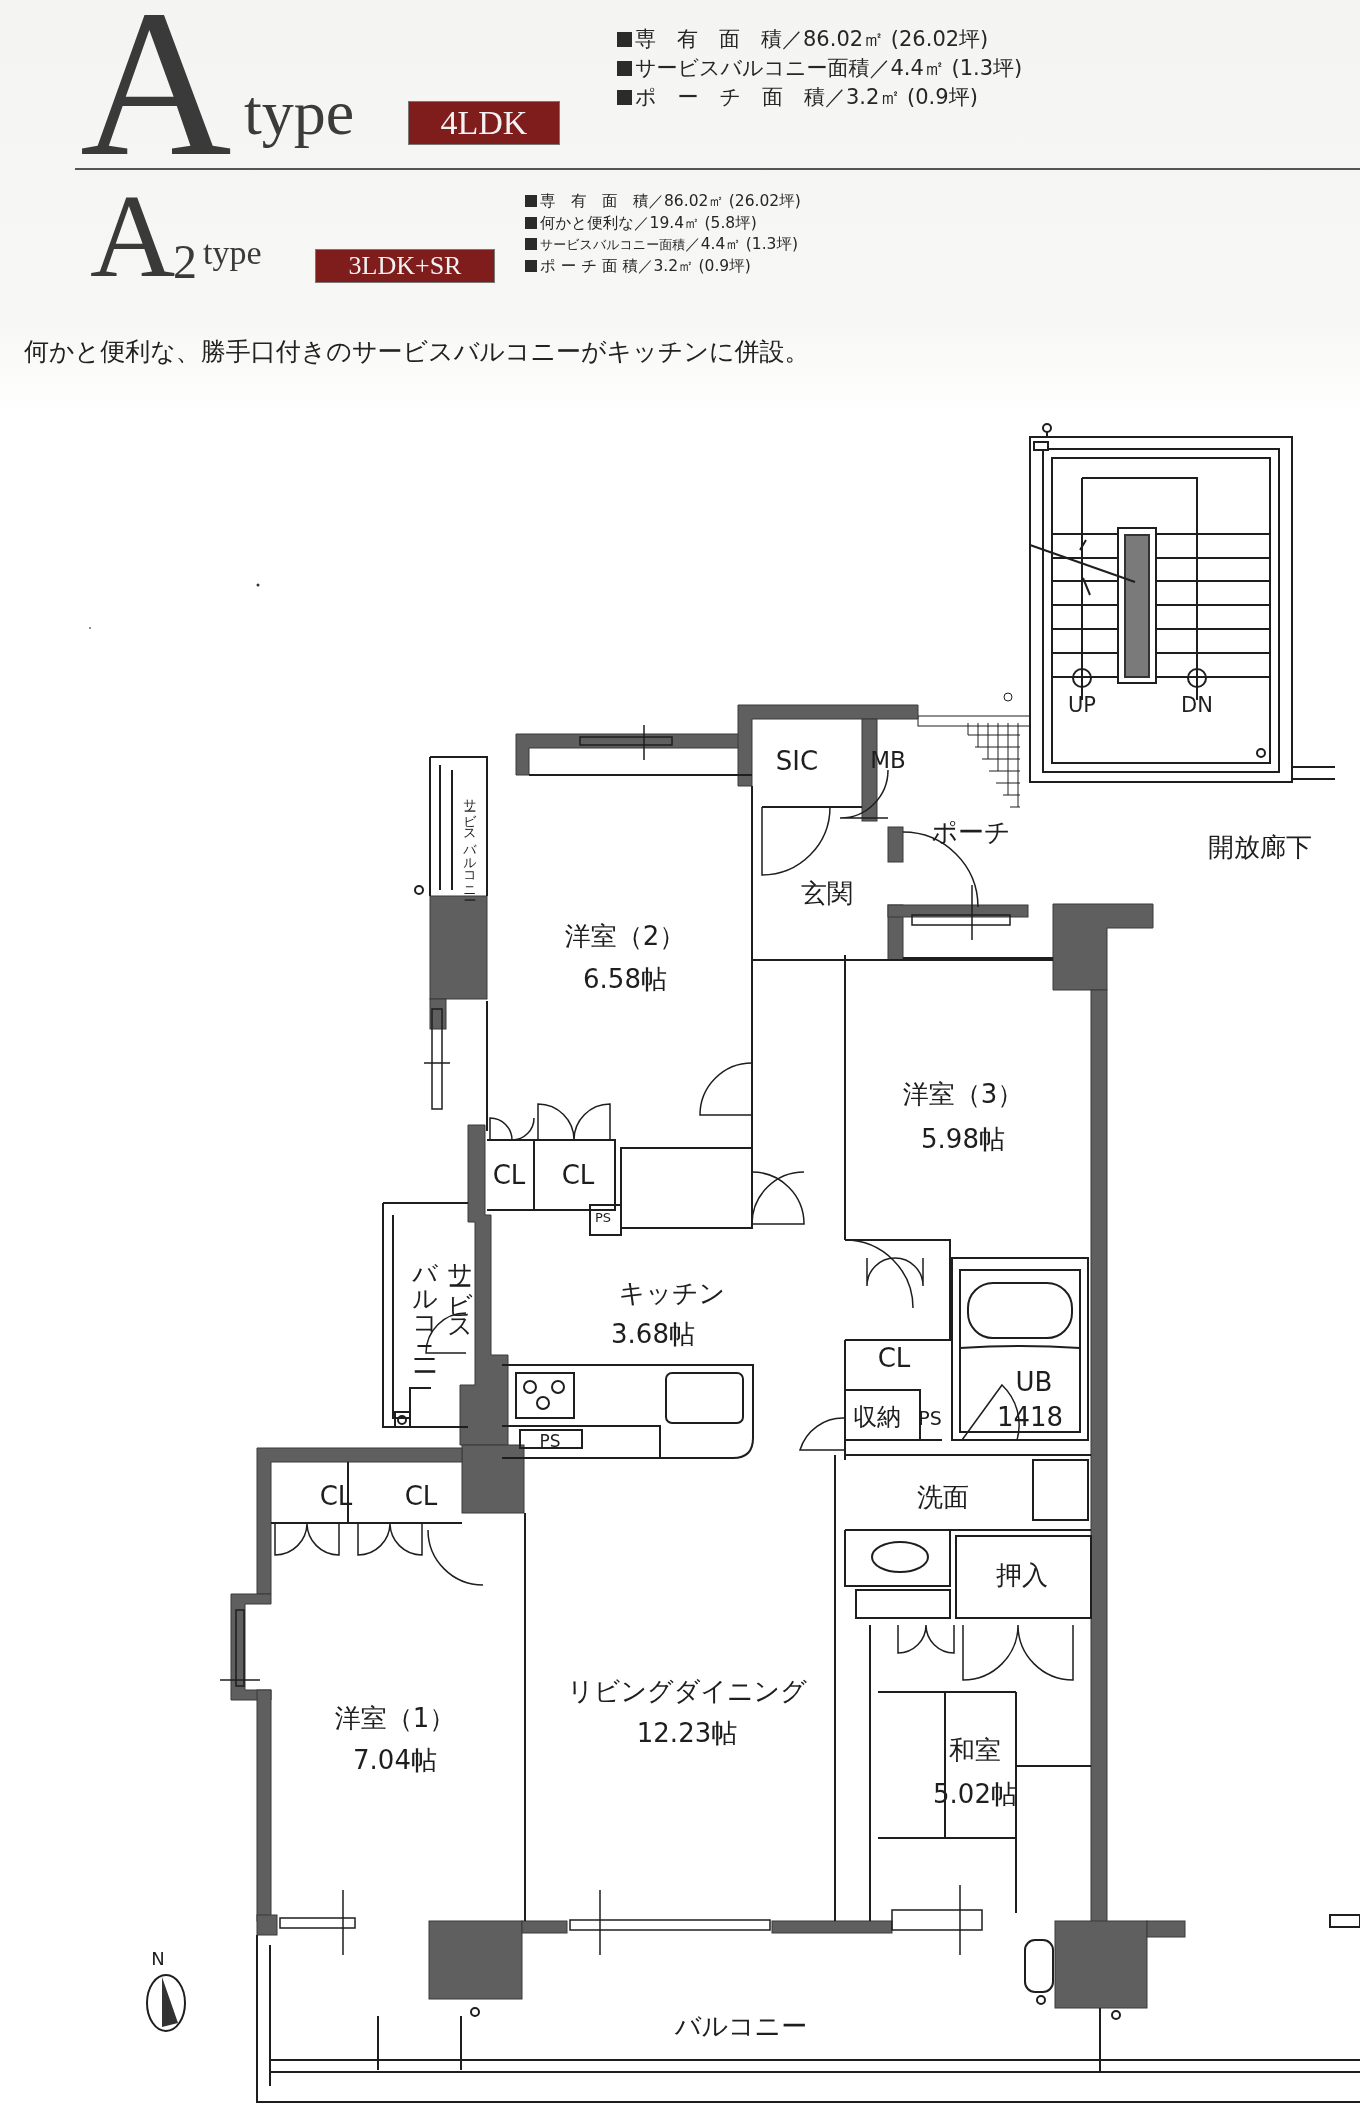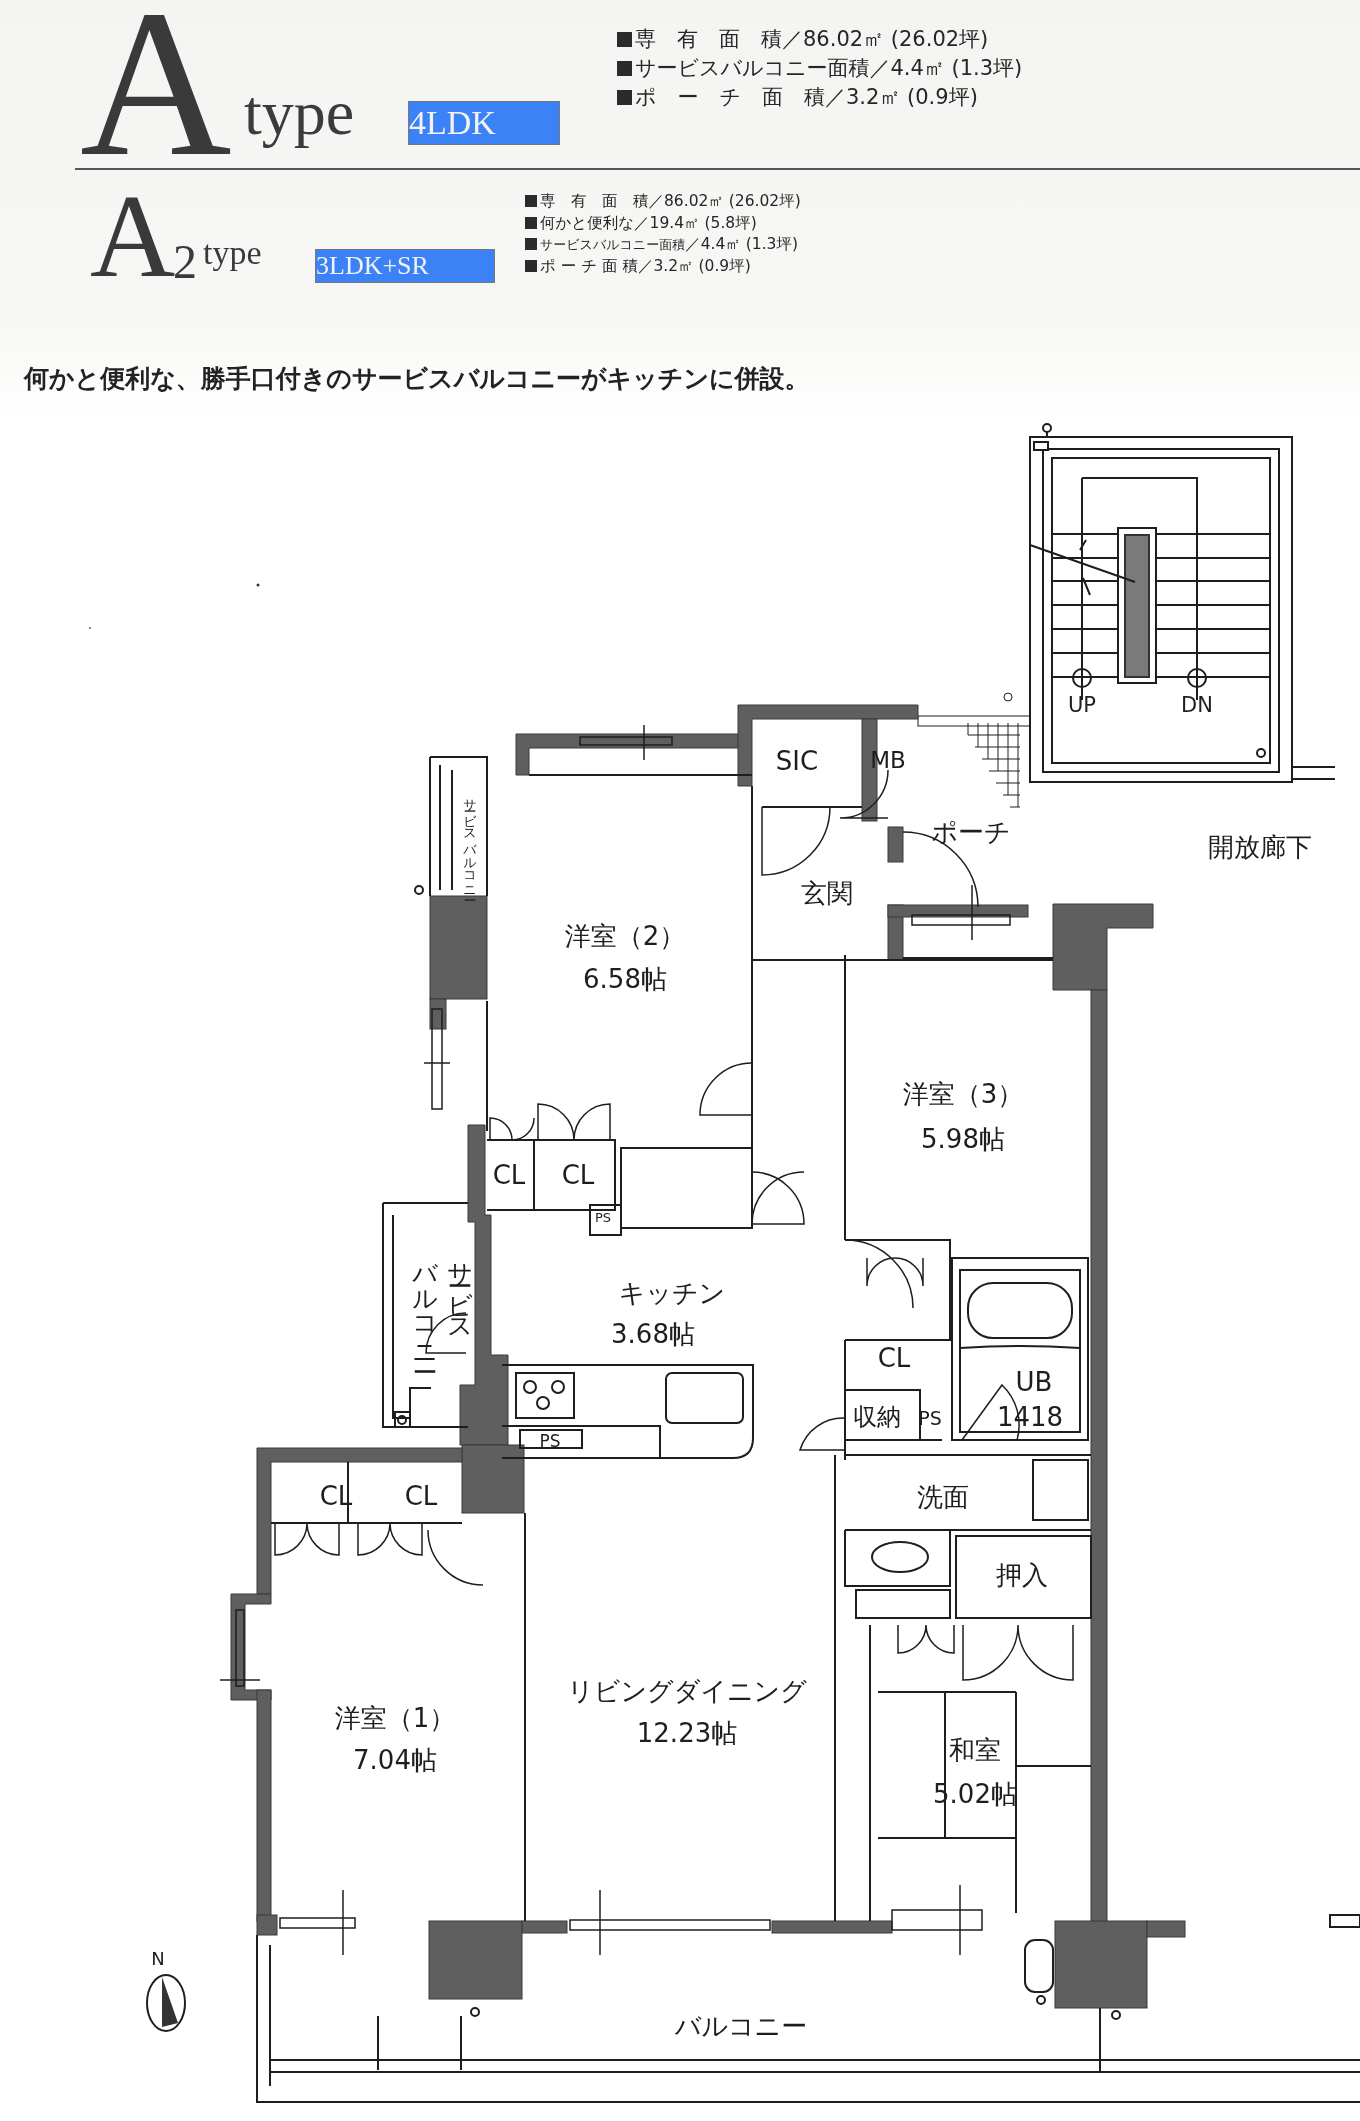--- a/index.html
+++ b/index.html
@@ -3,21 +3,21 @@
 <meta charset="utf-8">
 <style>
   html,body{margin:0;padding:0;background:#ffffff;}
   body{width:1360px;height:2121px;position:relative;overflow:hidden;
        font-family:"DejaVu Sans","Liberation Sans",sans-serif;color:#2a2a2a;
        background:linear-gradient(180deg,#f4f4f2 0px,#f7f7f5 320px,#ffffff 420px);}
   .abs{position:absolute;}
   .serif{font-family:"Liberation Serif","DejaVu Serif",serif;}
   .bigA{font-size:210px;line-height:1;color:#3a3a3a;letter-spacing:-4px;}
   .typeword{font-size:64px;color:#3b3b3b;}
-  .badge{background:#3b82f6;color:#f2f2f2;font-family:"Liberation Serif","DejaVu Serif",serif;
+  .badge{background:#7f1d1d;color:#f2f2f2;text-align:center;font-family:"Liberation Serif","DejaVu Serif",serif;
          border:1px solid #777;}
   .spec{font-size:21px;line-height:29px;color:#262626;white-space:nowrap;}
   .spec .sq{display:inline-block;width:15px;height:15px;background:#2b2b2b;margin-right:3px;vertical-align:-1px;}
   .spec2{font-size:15.5px;line-height:21.5px;color:#262626;white-space:nowrap;}
   .spec2 .sq{display:inline-block;width:12px;height:12px;background:#2b2b2b;margin-right:3px;vertical-align:-1px;}
   .desc{font-size:25px;line-height:41px;color:#222;white-space:nowrap;}
   .divider{height:2px;background:#555;}
   svg text{font-family:"DejaVu Sans","Liberation Sans",sans-serif;fill:#1e1e1e;}
 </style>
 </head>
@@ -40,21 +40,21 @@
 <div class="abs serif" style="left:203px;top:236px;font-size:34px;line-height:1;color:#3a3a3a;">type</div>
 <div class="abs badge" style="left:315px;top:249px;width:178px;height:32px;font-size:26px;line-height:32px;">3LDK+SR</div>
 
 <div class="abs spec2" style="left:525px;top:191px;">
   <div><span class="sq"></span><span>専　有　面　積</span><span>／86.02㎡ (26.02坪)</span></div>
   <div><span class="sq"></span><span>何かと便利な</span><span>／19.4㎡ (5.8坪)</span></div>
   <div><span class="sq"></span><span style="font-size:13px">サービスバルコニー面積</span><span>／4.4㎡ (1.3坪)</span></div>
   <div><span class="sq"></span><span>ポ ー チ 面 積</span><span>／3.2㎡ (0.9坪)</span></div>
 </div>
 
-<div class="abs desc" style="left:24px;top:358px;font-weight:bold;">
+<div class="abs desc" style="left:24px;top:331px;">
   <div>何かと便利な、勝手口付きのサービスバルコニーがキッチンに併設。</div>
 </div>
 
 <svg class="abs" style="left:0;top:0;" width="1360" height="2121" viewBox="0 0 1360 2121">
   <g fill="none" stroke="#1e1e1e" stroke-width="2">
 
     <g>
       <rect x="1030" y="437" width="262" height="345"></rect>
       <rect x="1043" y="449" width="236" height="323"></rect>
       <rect x="1052" y="458" width="218" height="305"></rect>

